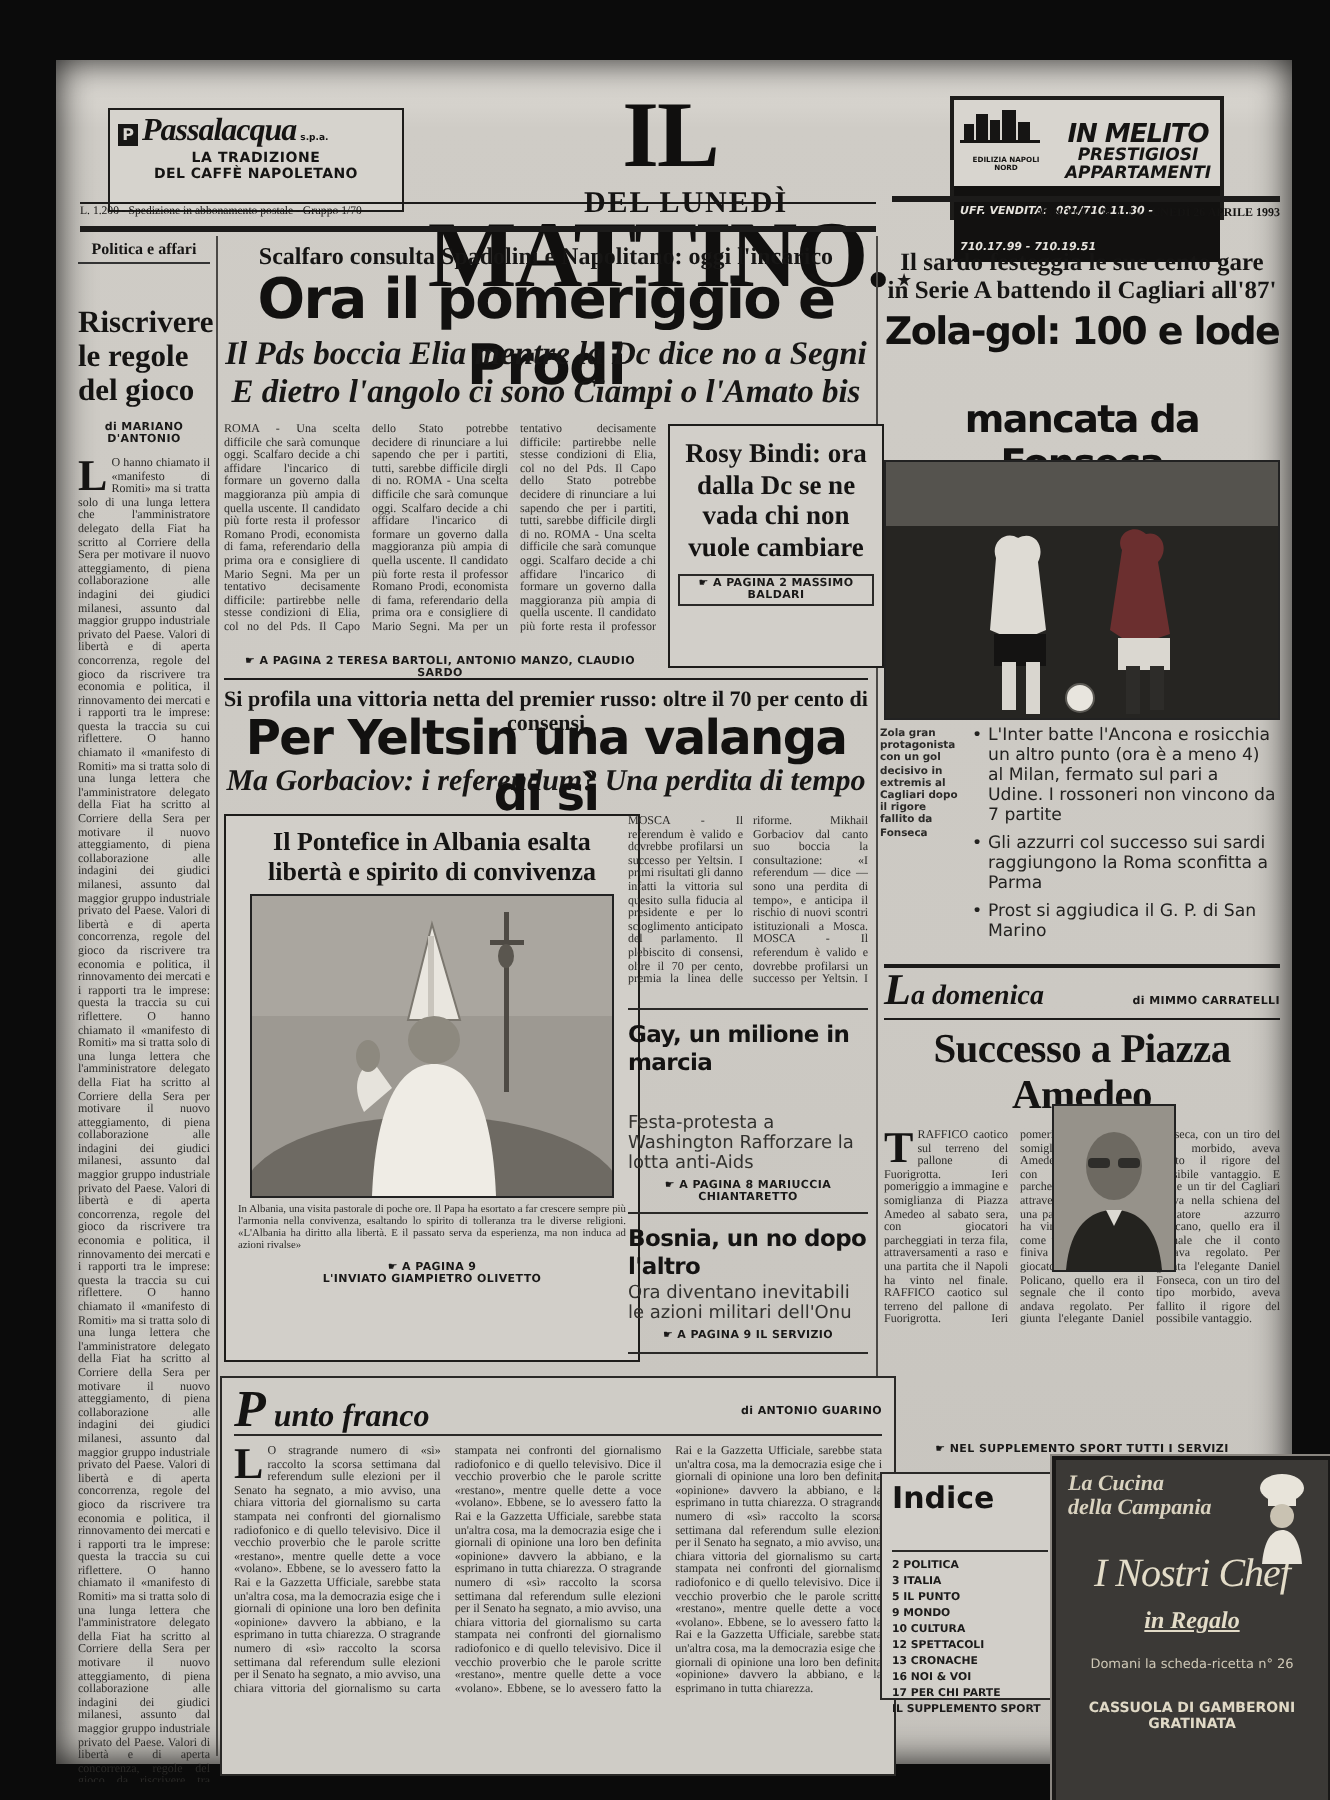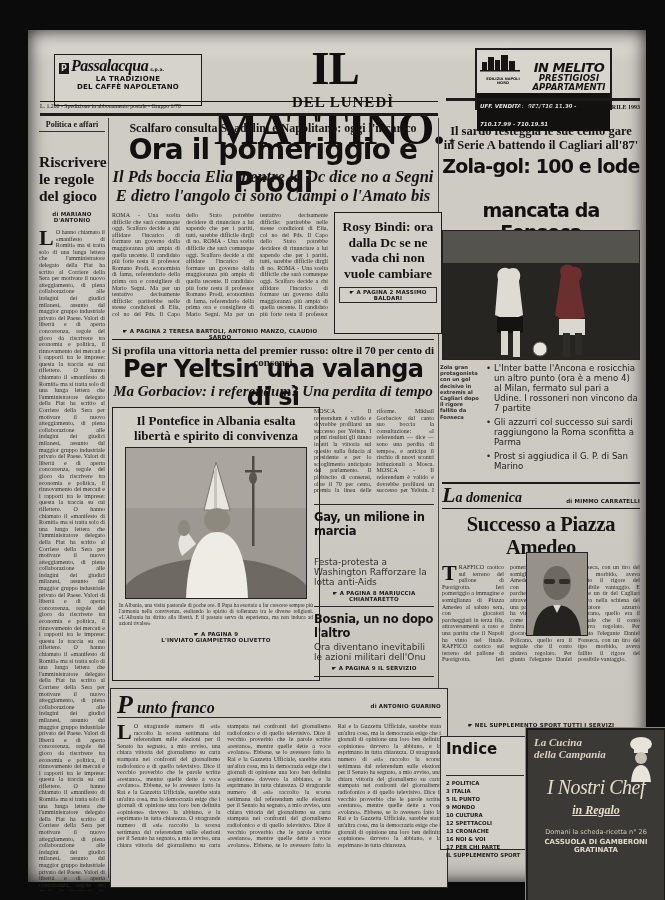--- a/index.html
+++ b/index.html
@@ -264,17 +264,17 @@
     <div class="serif" style="font-size:11px;font-style:italic;font-weight:bold;line-height:12px;">della Campania</div>
     <svg class="abs" style="right:6px;top:6px;" width="34" height="46" viewBox="0 0 34 46">
       <ellipse cx="17" cy="8" rx="11" ry="7" fill="#e8e4da"></ellipse>
       <rect x="10" y="10" width="14" height="7" fill="#e8e4da"></rect>
       <circle cx="17" cy="22" r="6" fill="#c9c2b2"></circle>
       <path d="M7 46 C8 34 12 29 17 29 C22 29 26 34 27 46 Z" fill="#e8e4da"></path>
     </svg>
     <div class="serif" style="font-size:20px;font-style:italic;margin-top:16px;text-align:center;color:#e3dcc8;letter-spacing:-0.5px;">I Nostri Chef</div>
     <div class="serif" style="font-size:12px;font-style:italic;font-weight:bold;text-align:center;text-decoration:underline;margin-top:4px;color:#e3dcc8;">in Regalo</div>
     <div class="sans" style="font-size:6.5px;text-align:center;margin-top:10px;color:#cfc8b6;">Domani la scheda-ricetta n° 26</div>
-    <div class="sans" style="font-size:7px;font-weight:bold;text-align:center;margin-top:2px;color:#e0d9c6;">CASSUOLA DI GAMBERONI</div>
+    <div class="sans" style="font-size:7px;font-weight:bold;text-align:center;margin-top:14px;color:#e0d9c6;">CASSUOLA DI GAMBERONI</div>
     <div class="sans" style="font-size:7px;font-weight:bold;text-align:center;color:#e0d9c6;">GRATINATA</div>
   </div>
 
 </div>
 
 </body></html>

